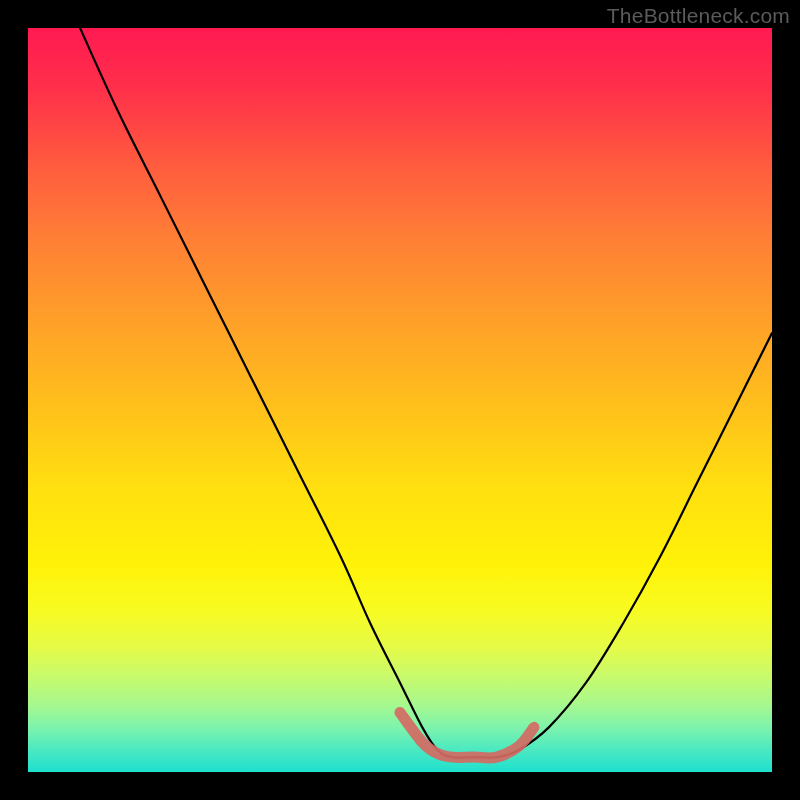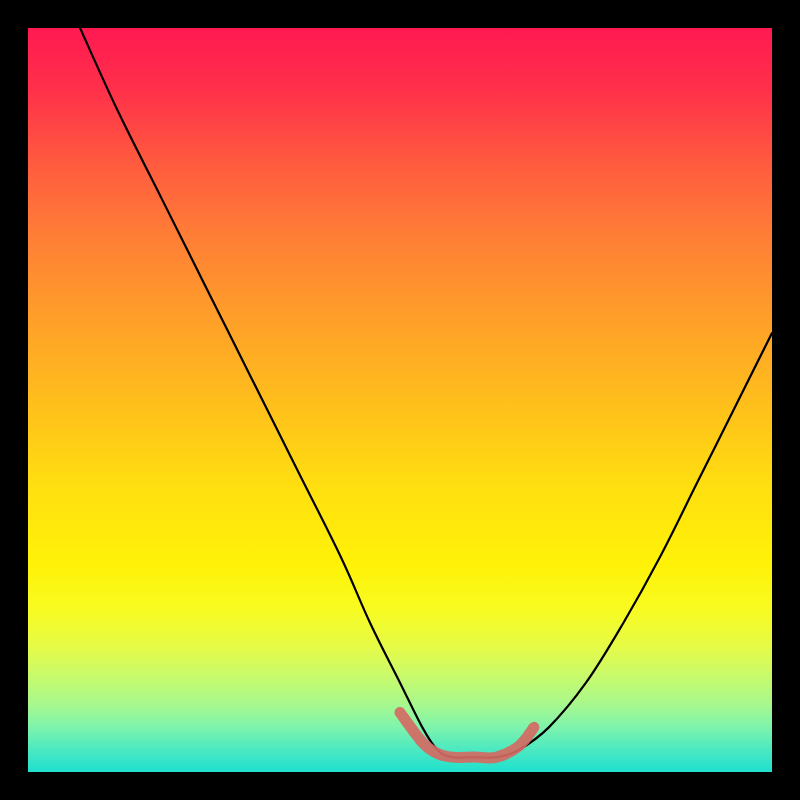--- a/index.html
+++ b/index.html
@@ -61,20 +61,21 @@
     font-weight: 500;
     color: #5b5b5b;
     letter-spacing: 0.2px;
   }
 </style>
 </head>
 <body>
 
 <div class="frame">
 
+  <div class="attribution">TheBottleneck.com</div>
 
   <div class="plot-area">
     <div class="gradient-bg"></div>
 
     <svg class="curve-svg" viewBox="0 0 744 744" preserveAspectRatio="none">
       <path id="curve-path" fill="none" stroke="#000000" stroke-width="2.2" stroke-linecap="round" stroke-linejoin="round" d="M 52.08 0.00 C 58.78 14.73, 74.55 51.04, 89.28 81.84 C 104.01 112.64, 117.85 138.98, 133.92 171.12 C 149.99 203.26, 162.49 228.26, 178.56 260.40 C 194.63 292.54, 207.13 317.54, 223.20 349.68 C 239.27 381.82, 251.77 406.82, 267.84 438.96 C 283.91 471.10, 299.09 500.12, 312.48 528.24 C 325.87 556.36, 331.53 572.43, 342.24 595.20 C 352.95 617.97, 362.63 635.97, 372.00 654.72 C 381.37 673.47, 387.62 687.31, 394.32 699.36 C 401.02 711.41, 403.84 716.32, 409.20 721.68 C 414.56 727.04, 417.38 727.78, 424.08 729.12 C 430.78 730.46, 438.36 729.12, 446.40 729.12 C 454.44 729.12, 460.68 730.46, 468.72 729.12 C 476.76 727.78, 481.67 727.04, 491.04 721.68 C 500.41 716.32, 508.75 711.41, 520.80 699.36 C 532.85 687.31, 544.61 673.47, 558.00 654.72 C 571.39 635.97, 581.81 617.97, 595.20 595.20 C 608.59 572.43, 619.01 553.68, 632.40 528.24 C 645.79 502.80, 656.21 480.62, 669.60 453.84 C 682.99 427.06, 693.41 406.22, 706.80 379.44 C 720.19 352.66, 737.30 318.43, 744.00 305.04"></path>
       <path id="marker-path" fill="none" stroke="#d46a63" stroke-width="11" stroke-linecap="round" stroke-linejoin="round" opacity="0.92" d="M 372.00 684.48 C 376.02 689.84, 387.62 706.87, 394.32 714.24 C 401.02 721.61, 403.84 722.72, 409.20 725.40 C 414.56 728.08, 417.38 728.45, 424.08 729.12 C 430.78 729.79, 438.36 729.12, 446.40 729.12 C 454.44 729.12, 460.68 731.13, 468.72 729.12 C 476.76 727.11, 484.34 723.32, 491.04 717.96 C 497.74 712.60, 503.24 702.71, 505.92 699.36"></path>
     </svg>
   </div>
 

